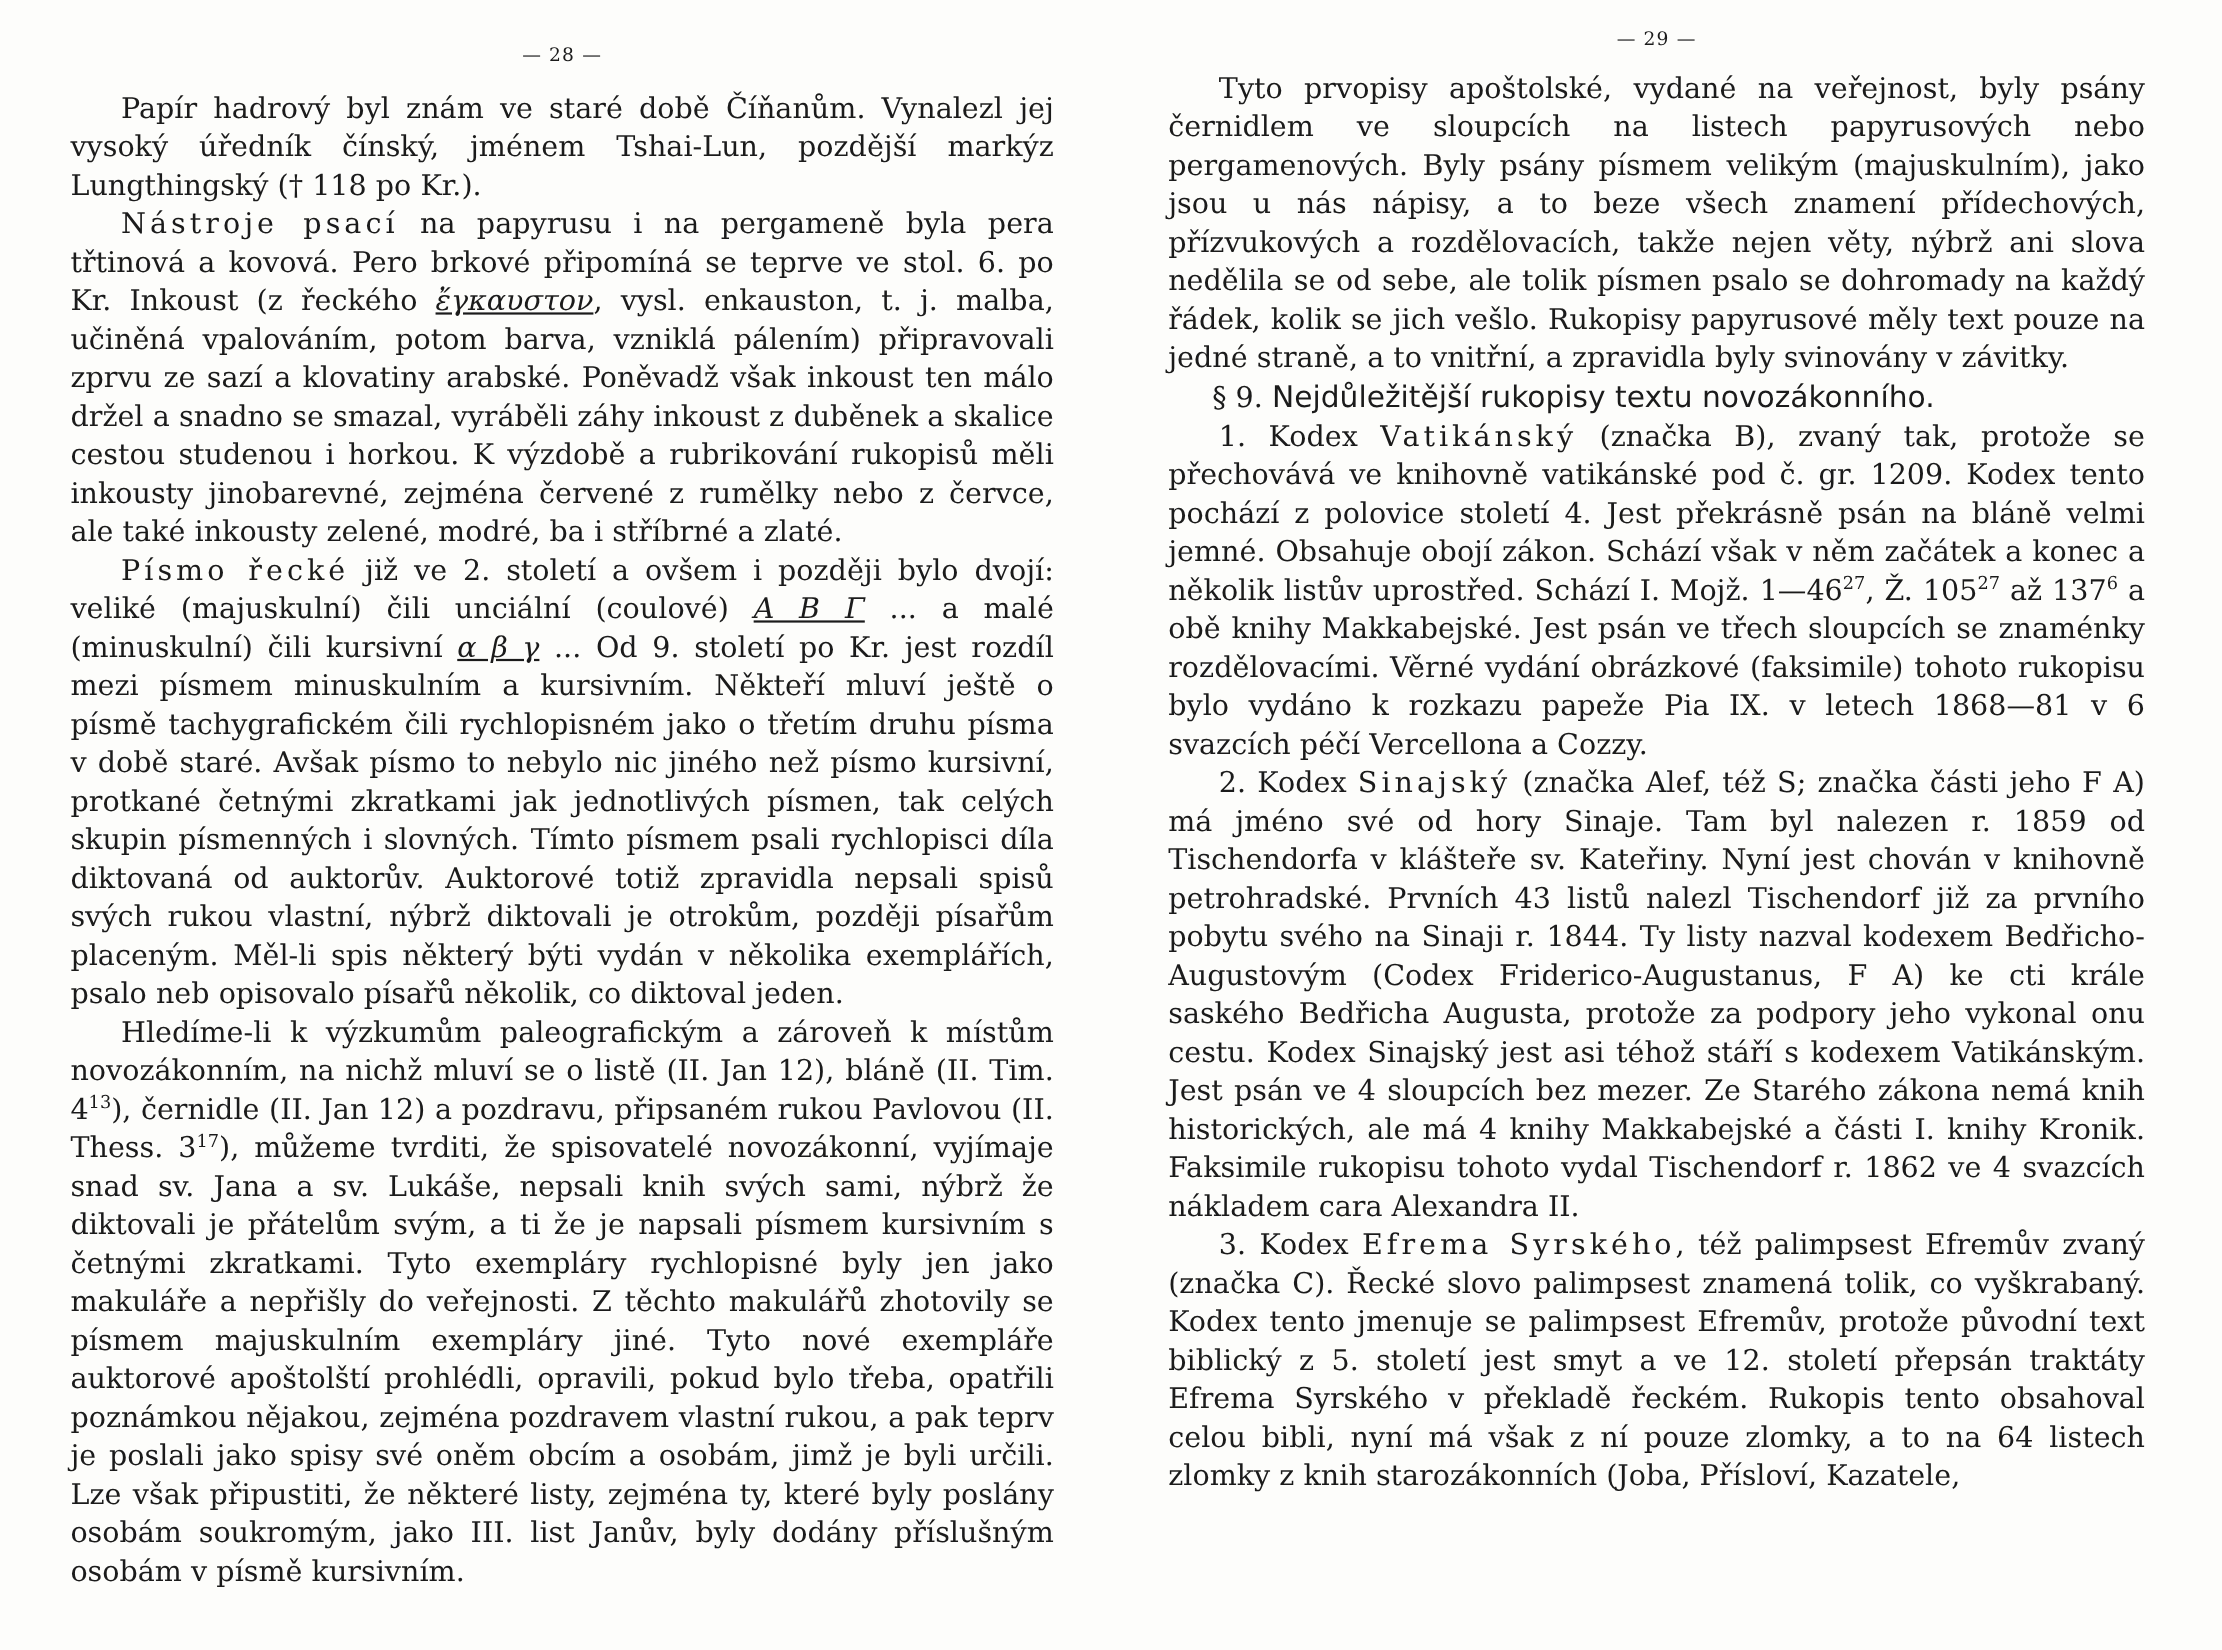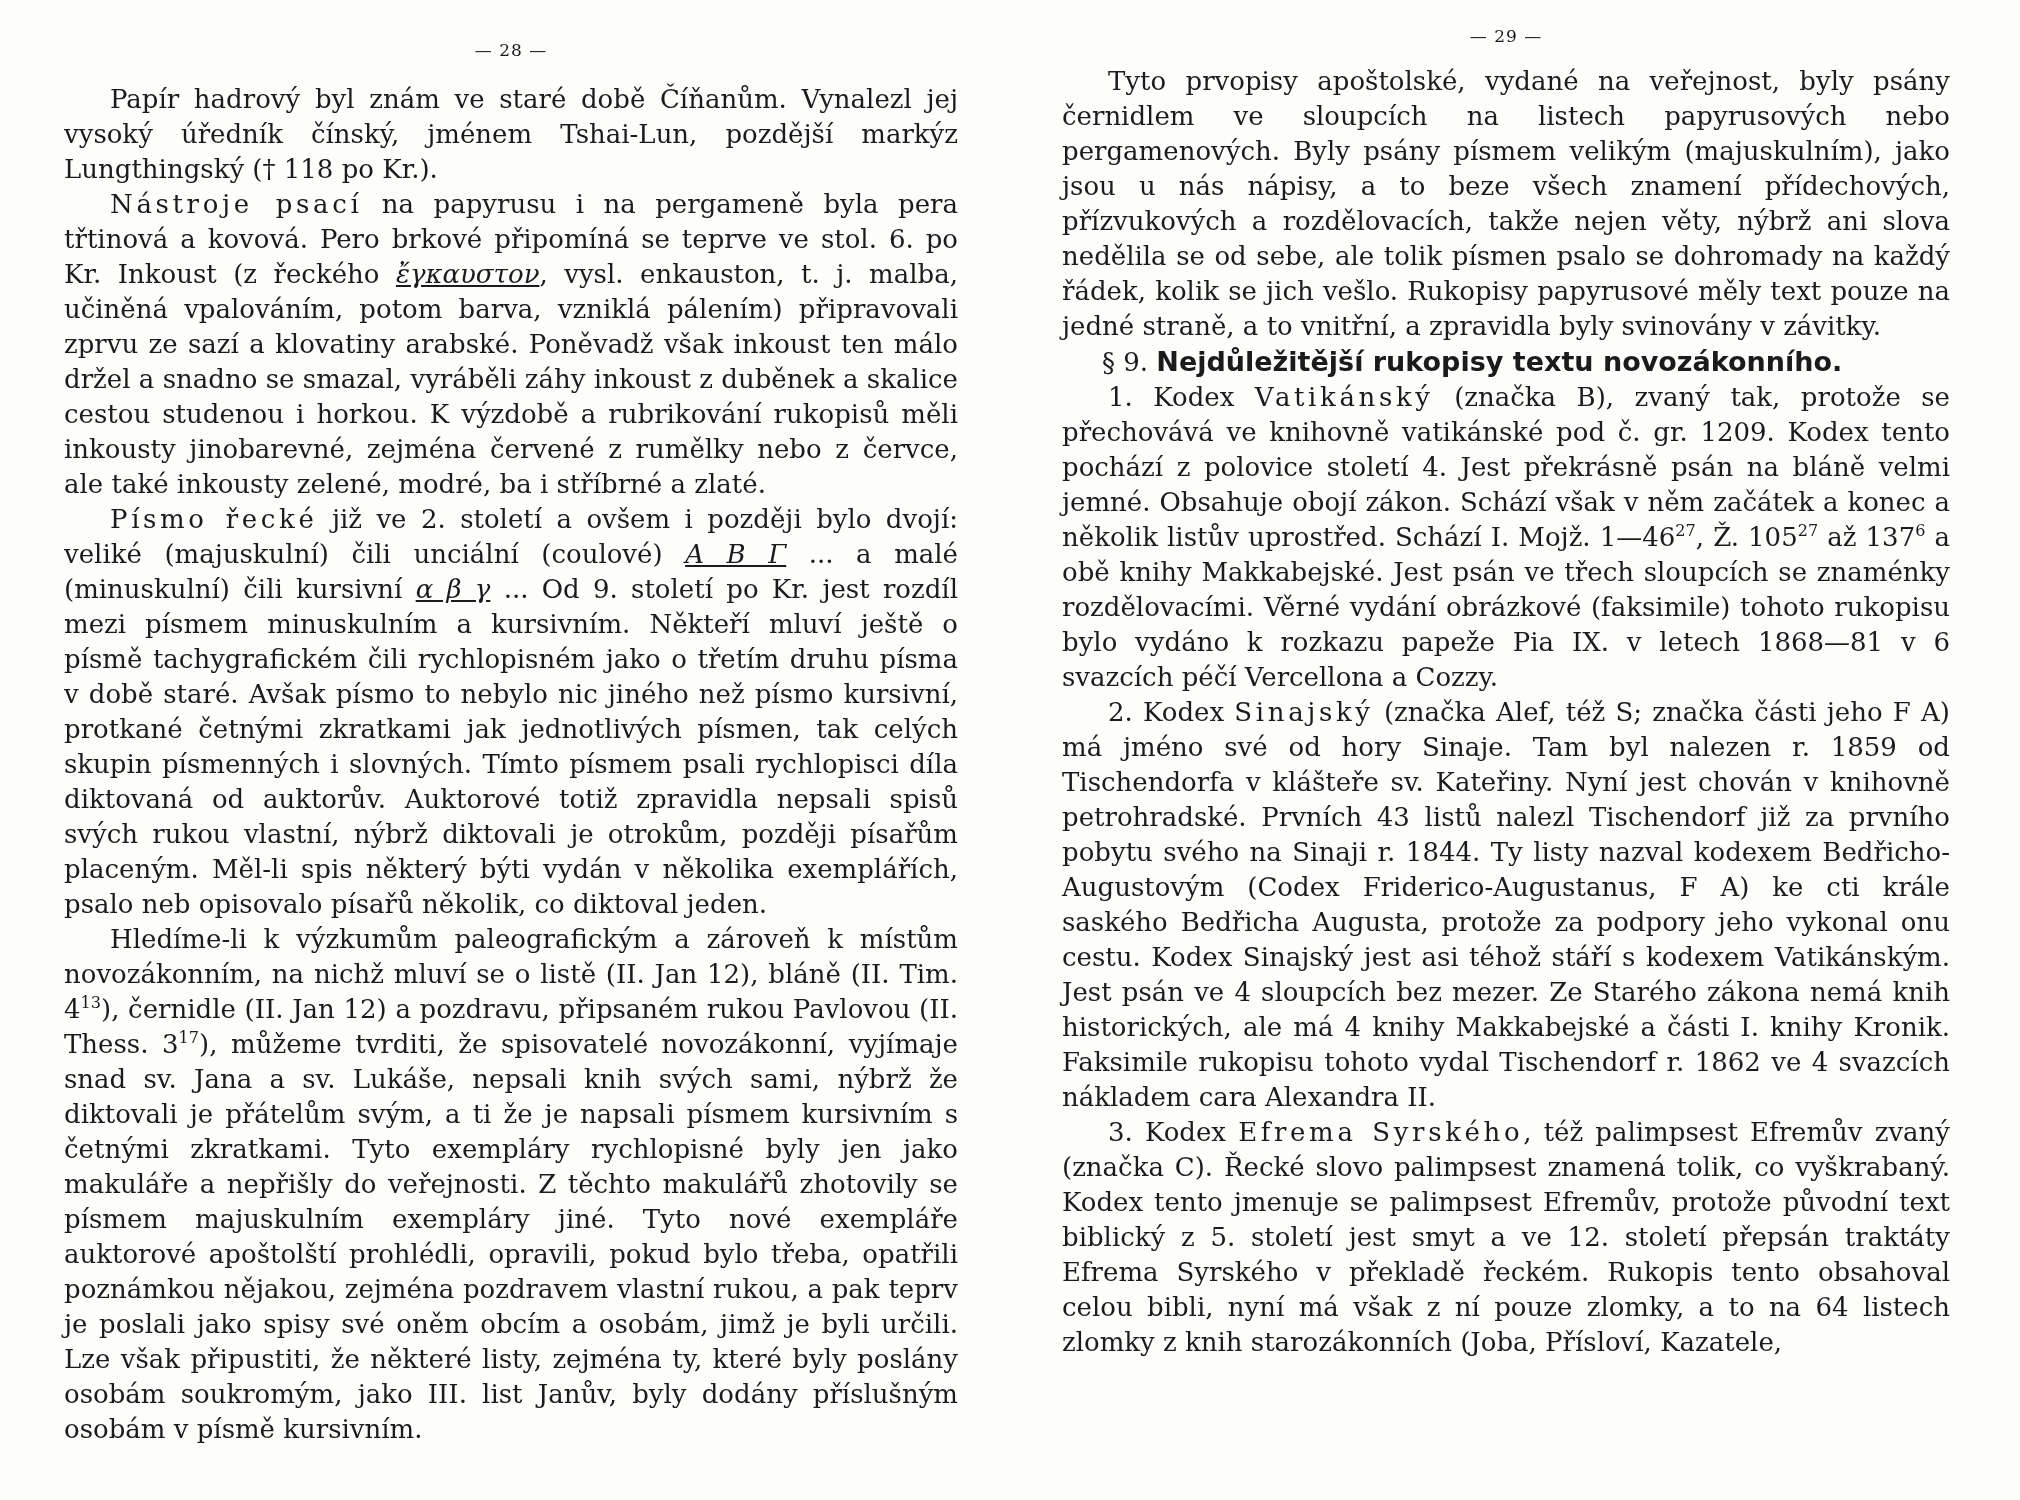--- a/index.html
+++ b/index.html
@@ -43,21 +43,21 @@
   p.paragraph { text-indent: 46px; }
   p.heading {
     text-indent: 40px;
     margin: 16px 0 10px 0;
     text-align: left;
   }
   .run.sp { letter-spacing: 0.14em; }
   .run.i  { font-style: italic; text-decoration: underline; }
   .run.hb {
     font-family: "DejaVu Sans", "Liberation Sans", sans-serif;
-    font-weight: 700;
+    font-weight: 400;
     font-size: 27px;
   }
   sup.run.sup {
     font-size: 0.62em;
     line-height: 0;
     vertical-align: super;
   }
 </style>
 </head>
 <body>

